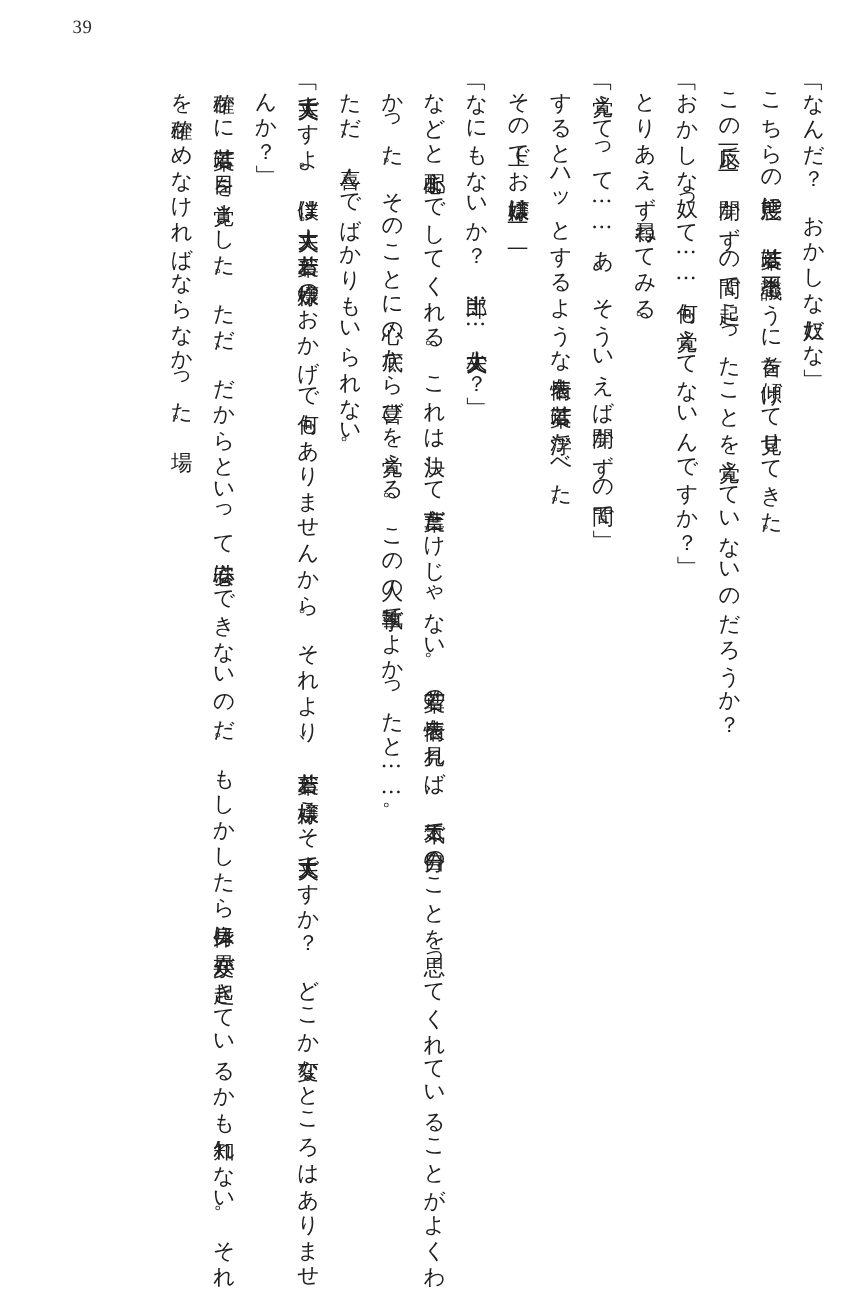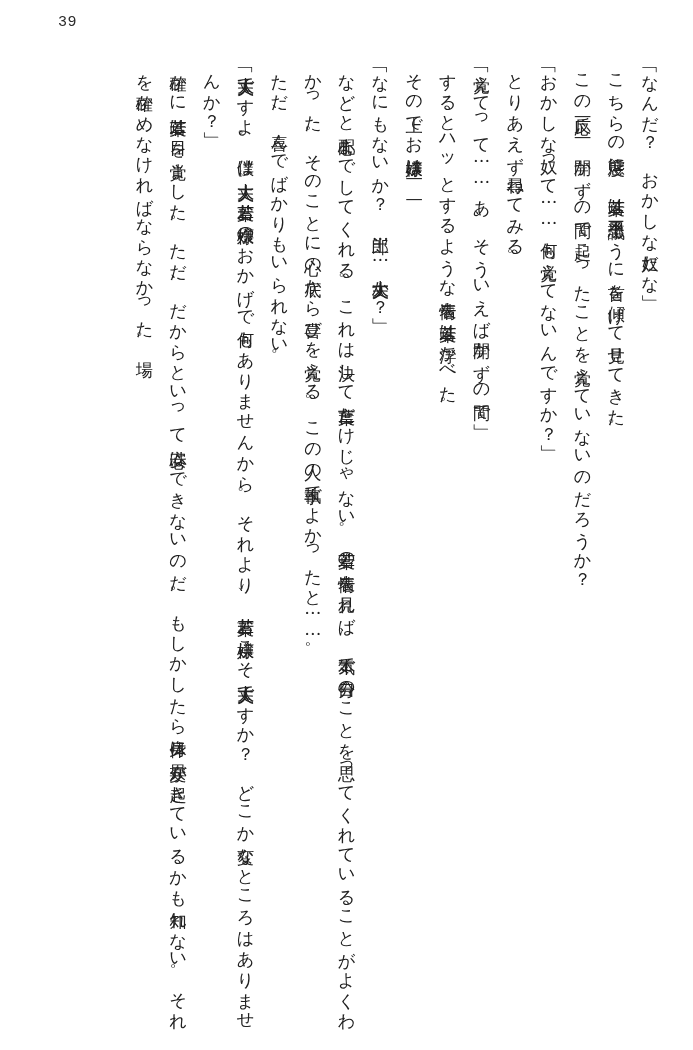--- a/index.html
+++ b/index.html
@@ -15,21 +15,21 @@
     overflow: hidden;
     font-family: "DejaVu Serif", "Liberation Serif", serif;
     color: #1a1a1a;
   }
   .page-number {
     position: absolute;
     top: 14px;
     left: 58px;
     font-size: 15px;
     color: #2b2b2b;
-    font-family: Liberation Mono, monospace;
+    font-family: Liberation Serif, serif;
     letter-spacing: 0.5px;
   }
   .body-text {
     position: absolute;
     top: 62px;
     left: 18px;
     width: 648px;
     height: 960px;
     writing-mode: vertical-rl;
     text-orientation: upright;

